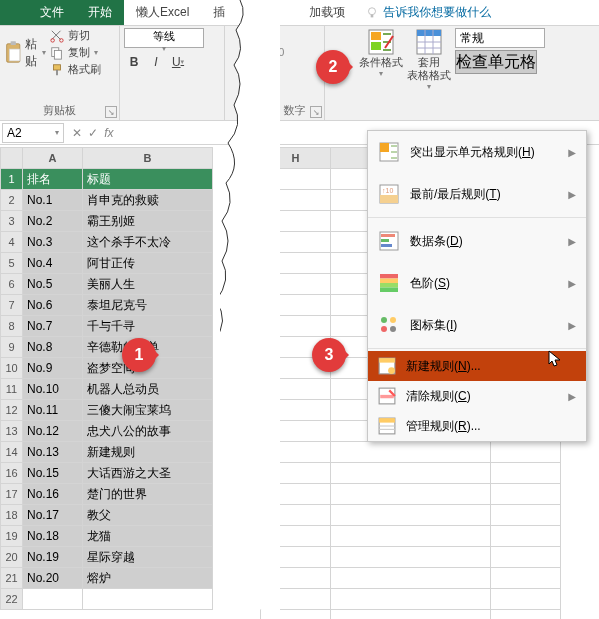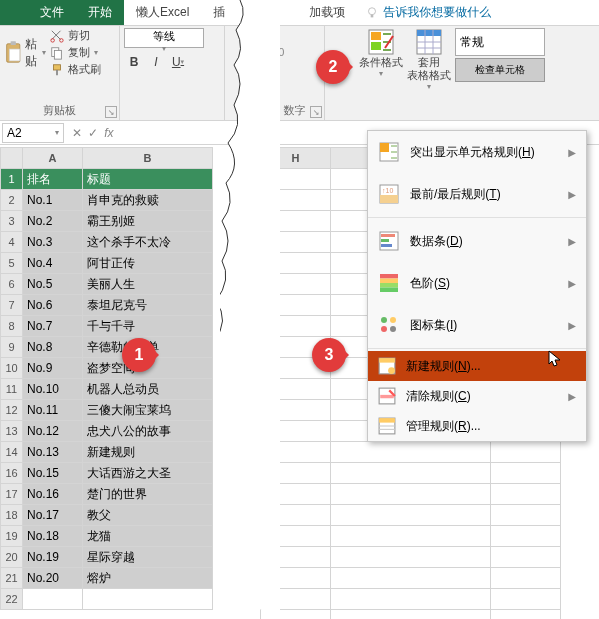--- a/index.html
+++ b/index.html
@@ -35,22 +35,22 @@
   .fbtn { width:20px; height:20px; display:flex; align-items:center; justify-content:center; font-size:12px; color:#444; }
 
   
   .style-body { display:flex; gap:4px; }
   .style-btn { display:flex; flex-direction:column; align-items:center; width:44px; font-size:11px; color:#444; text-align:center; line-height:1.2; }
   .style-btn svg { width:28px; height:28px; }
   .style-dd { font-size:8px; color:#888; }
 
   
   .cellstyle-box { display:flex; flex-direction:column; gap:2px; }
-  .cs-select { width:90px; height:28px; border:1px solid #aaa; background:#fff; font-size:12px; display:flex; align-items:center; padding:0 4px; justify-content:space-between; }
-  .cs-btn { width:90px; height:24px; background:#ccc; border:1px solid #999; font-size:10px; display:flex; align-items:center; justify-content:center; }
+  .cs-select { width:90px; height:20px; border:1px solid #aaa; background:#fff; font-size:12px; display:flex; align-items:center; padding:0 4px; justify-content:space-between; }
+  .cs-btn { width:82px; height:24px; background:#ccc; border:1px solid #999; font-size:16px; display:flex; align-items:center; justify-content:center; }
 
   
   .nbar { display:flex; height:24px; border-bottom:1px solid #d4d4d4; align-items:center; font-size:12px; }
   .namebox { width:62px; border:1px solid #ccc; margin:2px; padding:0 4px; height:20px; display:flex; align-items:center; justify-content:space-between; background:#fff;}
   .fbicons { display:flex; gap:6px; padding:0 6px; color:#888; }
   .fbicons span { cursor:pointer; }
 
   
   .grid-wrap { display:flex; position:absolute; top:147px; left:0; width:599px; }
   .grid-left { flex:0 0 230px; }

